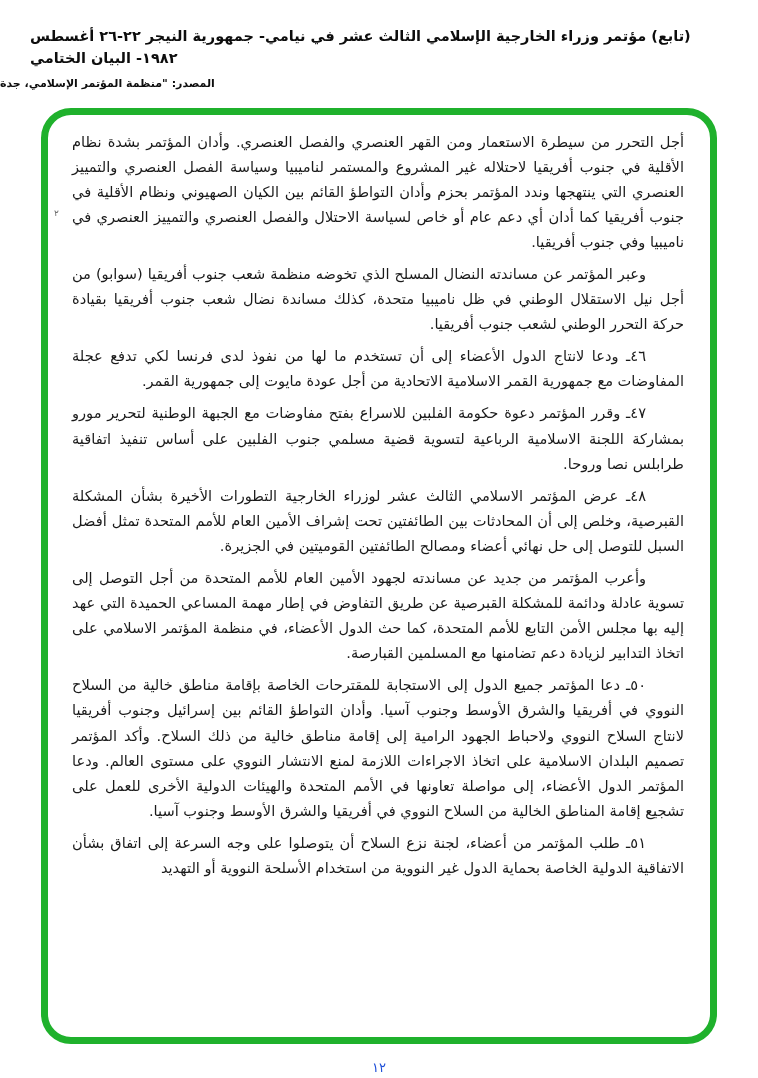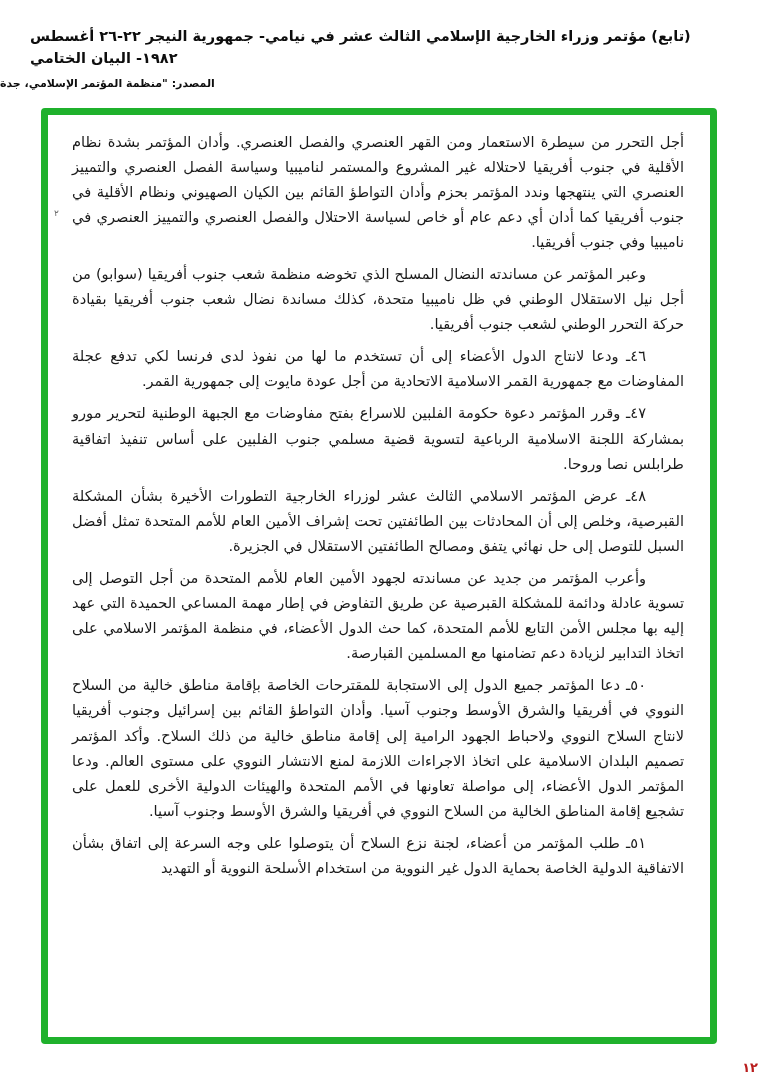--- a/index.html
+++ b/index.html
@@ -29,21 +29,21 @@
     font-weight: bold;
     color: #0d0d0d;
     margin-top: 7px;
   }
   .green-box {
     box-sizing: border-box;
     width: 676px;
     height: 936px;
     margin: 18px auto 0 auto;
     border: 7px solid #1fb12c;
-    border-radius: 4px;
+    border-radius: 30px;
     background: #ffffff;
     padding: 14px 26px 10px 24px;
     direction: rtl;
   }
   .body-text {
     direction: rtl;
     text-align: justify;
     font-size: 14.6px;
     line-height: 1.72;
     color: #1a1a1a;
@@ -57,44 +57,44 @@
   .stray-mark {
     position: absolute;
     left: 54px;
     top: 208px;
     font-size: 9px;
     color: #444;
     opacity: 0.8;
   }
   .page-number {
     direction: rtl;
-    text-align: right;
+    text-align: center;
     font-size: 13px;
-    font-weight: bold;
+    font-weight: normal;
     letter-spacing: 5px;
     margin-top: 16px;
-    color: #b91c1c;
+    color: #1d4ed8;
   }
 </style>
 </head>
 <body>
 
 <div class="header">
   <div class="doc-title">(تابع) مؤتمر وزراء الخارجية الإسلامي الثالث عشر في نيامي- جمهورية النيجر ٢٢-٢٦ أغسطس ١٩٨٢- البيان الختامي</div>
   <div class="doc-source">المصدر: "منظمة المؤتمر الإسلامي، جدة</div>
 </div>
 
 <span class="stray-mark">٢</span>
 
 <div class="green-box">
   <div class="body-text">
       <p class="para">أجل التحرر من سيطرة الاستعمار ومن القهر العنصري والفصل العنصري. وأدان المؤتمر بشدة نظام الأقلية في جنوب أفريقيا لاحتلاله غير المشروع والمستمر لناميبيا وسياسة الفصل العنصري والتمييز العنصري التي ينتهجها وندد المؤتمر بحزم وأدان التواطؤ القائم بين الكيان الصهيوني ونظام الأقلية في جنوب أفريقيا كما أدان أي دعم عام أو خاص لسياسة الاحتلال والفصل العنصري والتمييز العنصري في ناميبيا وفي جنوب أفريقيا.</p>
       <p class="para indent">وعبر المؤتمر عن مساندته النضال المسلح الذي تخوضه منظمة شعب جنوب أفريقيا (سوابو) من أجل نيل الاستقلال الوطني في ظل ناميبيا متحدة، كذلك مساندة نضال شعب جنوب أفريقيا بقيادة حركة التحرر الوطني لشعب جنوب أفريقيا.</p>
       <p class="para indent">٤٦ـ ودعا لانتاج الدول الأعضاء إلى أن تستخدم ما لها من نفوذ لدى فرنسا لكي تدفع عجلة المفاوضات مع جمهورية القمر الاسلامية الاتحادية من أجل عودة مايوت إلى جمهورية القمر.</p>
       <p class="para indent">٤٧ـ وقرر المؤتمر دعوة حكومة الفلبين للاسراع بفتح مفاوضات مع الجبهة الوطنية لتحرير مورو بمشاركة اللجنة الاسلامية الرباعية لتسوية قضية مسلمي جنوب الفلبين على أساس تنفيذ اتفاقية طرابلس نصا وروحا.</p>
-      <p class="para indent">٤٨ـ عرض المؤتمر الاسلامي الثالث عشر لوزراء الخارجية التطورات الأخيرة بشأن المشكلة القبرصية، وخلص إلى أن المحادثات بين الطائفتين تحت إشراف الأمين العام للأمم المتحدة تمثل أفضل السبل للتوصل إلى حل نهائي يتفق ومصالح الطائفتين الاستقلال في الجزيرة.</p>
+      <p class="para indent">٤٨ـ عرض المؤتمر الاسلامي الثالث عشر لوزراء الخارجية التطورات الأخيرة بشأن المشكلة القبرصية، وخلص إلى أن المحادثات بين الطائفتين تحت إشراف الأمين العام للأمم المتحدة تمثل أفضل السبل للتوصل إلى حل نهائي أعضاء ومصالح الطائفتين القوميتين في الجزيرة.</p>
       <p class="para indent">وأعرب المؤتمر من جديد عن مساندته لجهود الأمين العام للأمم المتحدة من أجل التوصل إلى تسوية عادلة ودائمة للمشكلة القبرصية عن طريق التفاوض في إطار مهمة المساعي الحميدة التي عهد إليه بها مجلس الأمن التابع للأمم المتحدة، كما حث الدول الأعضاء، في منظمة المؤتمر الاسلامي على اتخاذ التدابير لزيادة دعم تضامنها مع المسلمين القبارصة.</p>
       <p class="para indent">٥٠ـ دعا المؤتمر جميع الدول إلى الاستجابة للمقترحات الخاصة بإقامة مناطق خالية من السلاح النووي في أفريقيا والشرق الأوسط وجنوب آسيا. وأدان التواطؤ القائم بين إسرائيل وجنوب أفريقيا لانتاج السلاح النووي ولاحباط الجهود الرامية إلى إقامة مناطق خالية من ذلك السلاح. وأكد المؤتمر تصميم البلدان الاسلامية على اتخاذ الاجراءات اللازمة لمنع الانتشار النووي على مستوى العالم. ودعا المؤتمر الدول الأعضاء، إلى مواصلة تعاونها في الأمم المتحدة والهيئات الدولية الأخرى للعمل على تشجيع إقامة المناطق الخالية من السلاح النووي في أفريقيا والشرق الأوسط وجنوب آسيا.</p>
       <p class="para indent">٥١ـ طلب المؤتمر من أعضاء، لجنة نزع السلاح أن يتوصلوا على وجه السرعة إلى اتفاق بشأن الاتفاقية الدولية الخاصة بحماية الدول غير النووية من استخدام الأسلحة النووية أو التهديد</p>
     </div>
 </div>
 
 <div class="page-number">١٢</div>
 
 </body></html>

